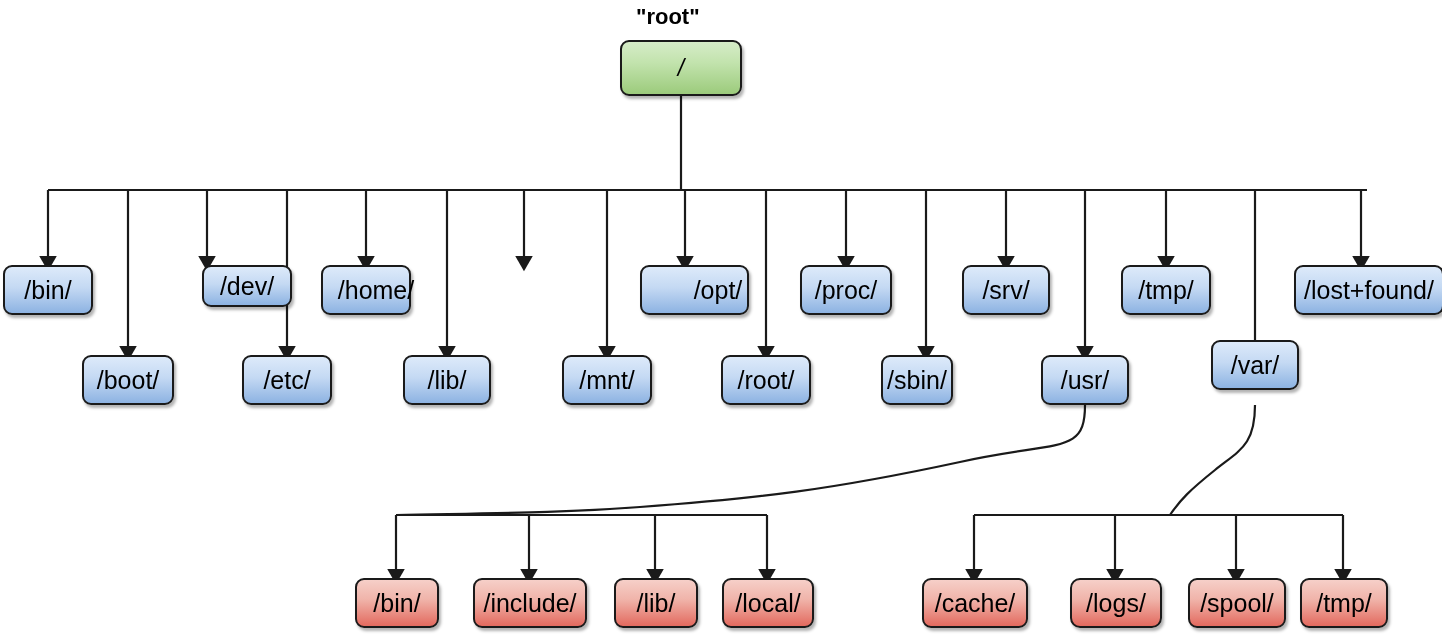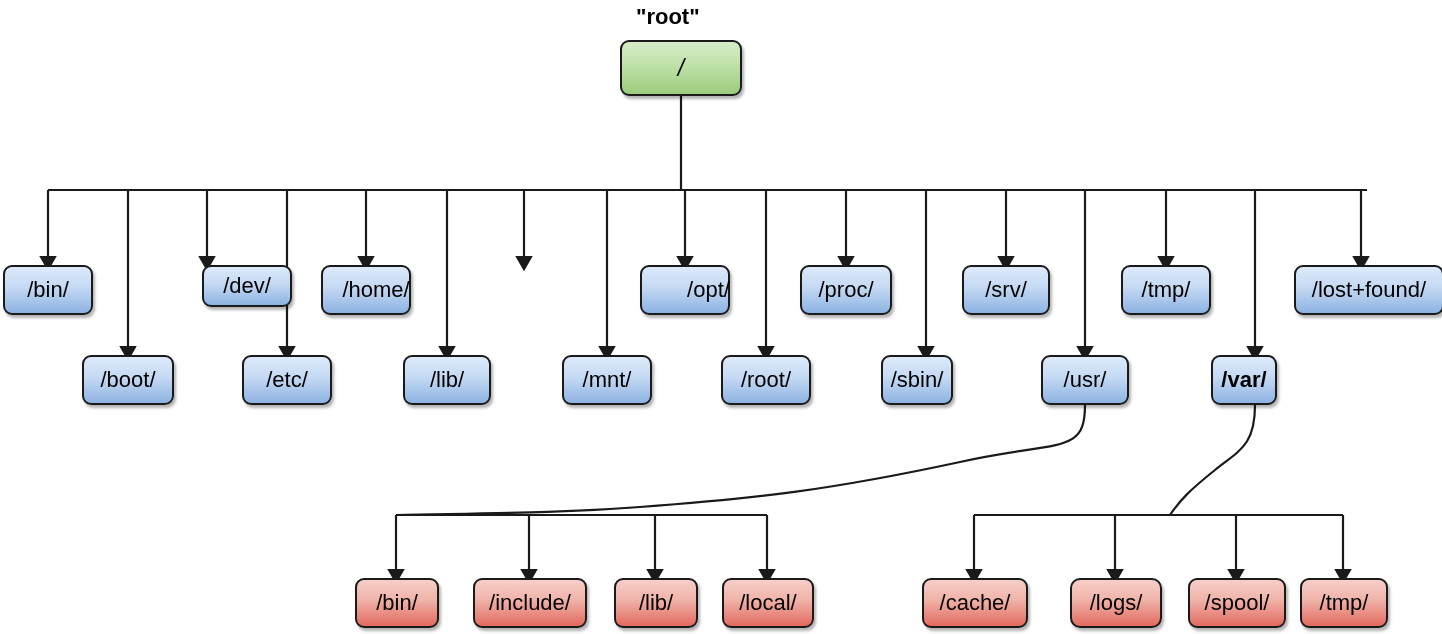--- a/index.html
+++ b/index.html
@@ -34,21 +34,21 @@
     height: 634px;
   }
   .node {
     position: absolute;
     box-sizing: border-box;
     border: 2px solid #1a1a1a;
     border-radius: 9px;
     display: flex;
     align-items: center;
     justify-content: center;
-    font-size: 22px;
+    font-size: 25px;
     color: #000000;
     letter-spacing: 0px;
     box-shadow: 2px 3px 3px rgba(0,0,0,0.30);
     white-space: nowrap;
   }
   .node-root {
     background: linear-gradient(to bottom, #d6ecc8 0%, #c2e3ad 40%, #9ccb7c 100%);
     font-style: italic;
     font-size: 23px;
   }
@@ -111,33 +111,33 @@
         <line x1="1343" y1="515" x2="1343" y2="576" marker-end="url(#arrowhead)"></line>
       </g>
   </svg>
 
   <div id="node-layer">
     <div class="caption" style="left: 636px; top: 4px;">"root"</div>
   <div class="node node-root" style="left: 620px; top: 40px; width: 122px; height: 56px;">/</div>
       <div class="node node-blue" style="left: 3px; top: 265px; width: 90px; height: 50px;">/bin/</div>
       <div class="node node-blue" style="left: 162px; top: 265px; width: 90px; height: 42px; margin-left: 40px;">/dev/</div>
       <div class="node node-blue" style="left: 321px; top: 265px; width: 90px; height: 50px; padding-left: 20px;">/home/</div>
-      <div class="node node-blue" style="left: 640px; top: 265px; width: 90px; height: 50px; padding-left: 47px;">/opt/</div>
+      <div class="node node-blue" style="left: 640px; top: 265px; width: 109px; height: 50px; padding-left: 47px;">/opt/</div>
       <div class="node node-blue" style="left: 800px; top: 265px; width: 92px; height: 50px;">/proc/</div>
       <div class="node node-blue" style="left: 962px; top: 265px; width: 88px; height: 50px;">/srv/</div>
       <div class="node node-blue" style="left: 1121px; top: 265px; width: 90px; height: 50px;">/tmp/</div>
       <div class="node node-blue" style="left: 1286px; top: 265px; width: 150px; height: 50px; margin-left: 8px;">/lost+found/</div>
       <div class="node node-blue" style="left: 82px; top: 355px; width: 92px; height: 50px;">/boot/</div>
       <div class="node node-blue" style="left: 242px; top: 355px; width: 90px; height: 50px;">/etc/</div>
       <div class="node node-blue" style="left: 403px; top: 355px; width: 88px; height: 50px;">/lib/</div>
       <div class="node node-blue" style="left: 562px; top: 355px; width: 90px; height: 50px;">/mnt/</div>
       <div class="node node-blue" style="left: 721px; top: 355px; width: 90px; height: 50px;">/root/</div>
       <div class="node node-blue" style="left: 881px; top: 355px; width: 72px; height: 50px;">/sbin/</div>
       <div class="node node-blue" style="left: 1041px; top: 355px; width: 88px; height: 50px;">/usr/</div>
-      <div class="node node-blue" style="left: 1211px; top: 355px; width: 66px; height: 50px; font-weight: bold;">/var/</div>
+      <div class="node node-blue" style="left: 1211px; top: 340px; width: 88px; height: 50px;">/var/</div>
       <div class="node node-red" style="left: 355px; top: 578px; width: 84px; height: 50px;">/bin/</div>
       <div class="node node-red" style="left: 473px; top: 578px; width: 114px; height: 50px;">/include/</div>
       <div class="node node-red" style="left: 614px; top: 578px; width: 84px; height: 50px;">/lib/</div>
       <div class="node node-red" style="left: 722px; top: 578px; width: 92px; height: 50px;">/local/</div>
       <div class="node node-red" style="left: 922px; top: 578px; width: 106px; height: 50px;">/cache/</div>
       <div class="node node-red" style="left: 1070px; top: 578px; width: 92px; height: 50px; border-radius: 10px;">/logs/</div>
       <div class="node node-red" style="left: 1188px; top: 578px; width: 98px; height: 50px;">/spool/</div>
       <div class="node node-red" style="left: 1300px; top: 578px; width: 88px; height: 50px;">/tmp/</div>
     </div>
 

